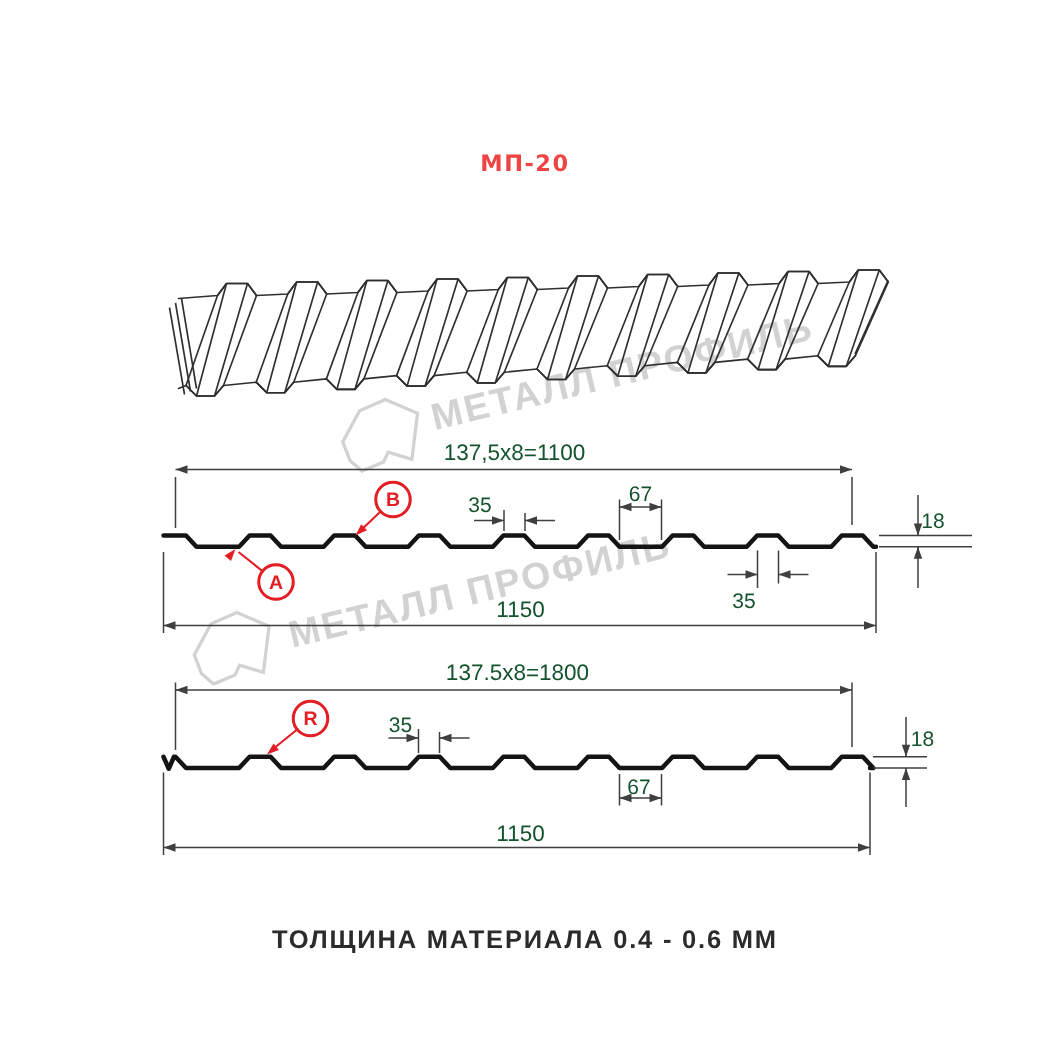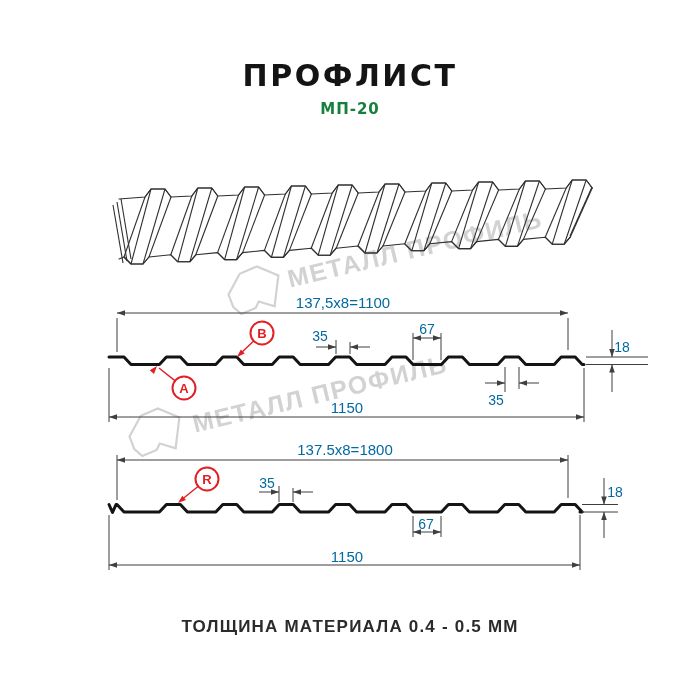--- a/index.html
+++ b/index.html
@@ -3,41 +3,40 @@
 <meta charset="utf-8">
 <style>
   html,body{margin:0;padding:0;background:#ffffff;}
   .canvas{position:relative;width:700px;height:700px;background:#ffffff;overflow:hidden;
           font-family:"Liberation Sans", sans-serif;}
   .title{position:absolute;left:0;right:0;top:58px;text-align:center;
          font-family:"DejaVu Sans", sans-serif;font-weight:700;font-size:30px;
          letter-spacing:2.5px;color:#141414;z-index:3;}
   .subtitle{position:absolute;left:0;right:0;top:100px;text-align:center;
             font-family:"DejaVu Sans", sans-serif;font-weight:700;font-size:15px;
-            letter-spacing:1px;color:#15803d;z-index:3;}
+            letter-spacing:1px;color:#ef4444;z-index:3;}
   .footer{position:absolute;left:0;right:0;top:617px;text-align:center;
           font-weight:700;font-size:17px;letter-spacing:1.2px;color:#2b2b2b;z-index:3;}
   .watermark{position:absolute;z-index:1;color:#d2d2d2;font-weight:700;font-size:25px;
              letter-spacing:1.5px;white-space:nowrap;transform-origin:0 50%;}
   .wm-logo{position:absolute;z-index:1;}
   #drawing{position:absolute;left:0;top:0;z-index:2;}
-  .dim-label{position:absolute;transform:translate(-50%,-50%);font-size:14px;color:#0369a1;
+  .dim-label{position:absolute;transform:translate(-50%,-50%);font-size:14px;color:#14532d;
              white-space:nowrap;z-index:3;}
   .dim-label.big{font-size:15px;}
   .callout{position:absolute;width:21px;height:21px;border:2.2px solid #e31e24;
            border-radius:50%;transform:translate(-50%,-50%);display:flex;
            align-items:center;justify-content:center;font-size:13px;font-weight:700;
            color:#e31e24;z-index:4;background:transparent;}
 </style>
 </head>
 <body>
 
 <div class="canvas">
 
-  <div class="title">ПРОФЛИСТ</div>
   <div class="subtitle">МП-20</div>
 
   <svg class="wm-logo" style="left:226px;top:264px;transform:rotate(-8deg);" width="56" height="50" viewBox="0 0 56 50">
     <path d="M2,27 L16,8 L34,3 L54,15 L46,45 L31,38 L27,44 L12,48 L5,40 Z" fill="none" stroke="#d2d2d2" stroke-width="2.2"></path>
   </svg>
   <div class="watermark" style="left:288px;top:265px;transform:rotate(-13.5deg);">МЕТАЛЛ ПРОФИЛЬ</div>
 
   <svg class="wm-logo" style="left:127px;top:406px;transform:rotate(-8deg);" width="56" height="50" viewBox="0 0 56 50">
     <path d="M2,27 L16,8 L34,3 L54,15 L46,45 L31,38 L27,44 L12,48 L5,40 Z" fill="none" stroke="#d2d2d2" stroke-width="2.2"></path>
   </svg>
@@ -195,14 +194,14 @@
 
   <span class="dim-label big" style="left:345px;top:449px;">137.5x8=1800</span>
   <span class="dim-label" style="left:267px;top:483px;">35</span>
   <span class="dim-label" style="left:426px;top:524px;">67</span>
   <span class="dim-label" style="left:615px;top:492px;">18</span>
   <span class="dim-label big" style="left:347px;top:556px;">1150</span>
   <div class="callout" style="left:207px;top:479px;">
     <span>R</span>
   </div>
 
-  <div class="footer">ТОЛЩИНА МАТЕРИАЛА 0.4 - 0.5 ММ</div>
+  <div class="footer">ТОЛЩИНА МАТЕРИАЛА 0.4 - 0.6 ММ</div>
 </div>
 
 </body></html>

